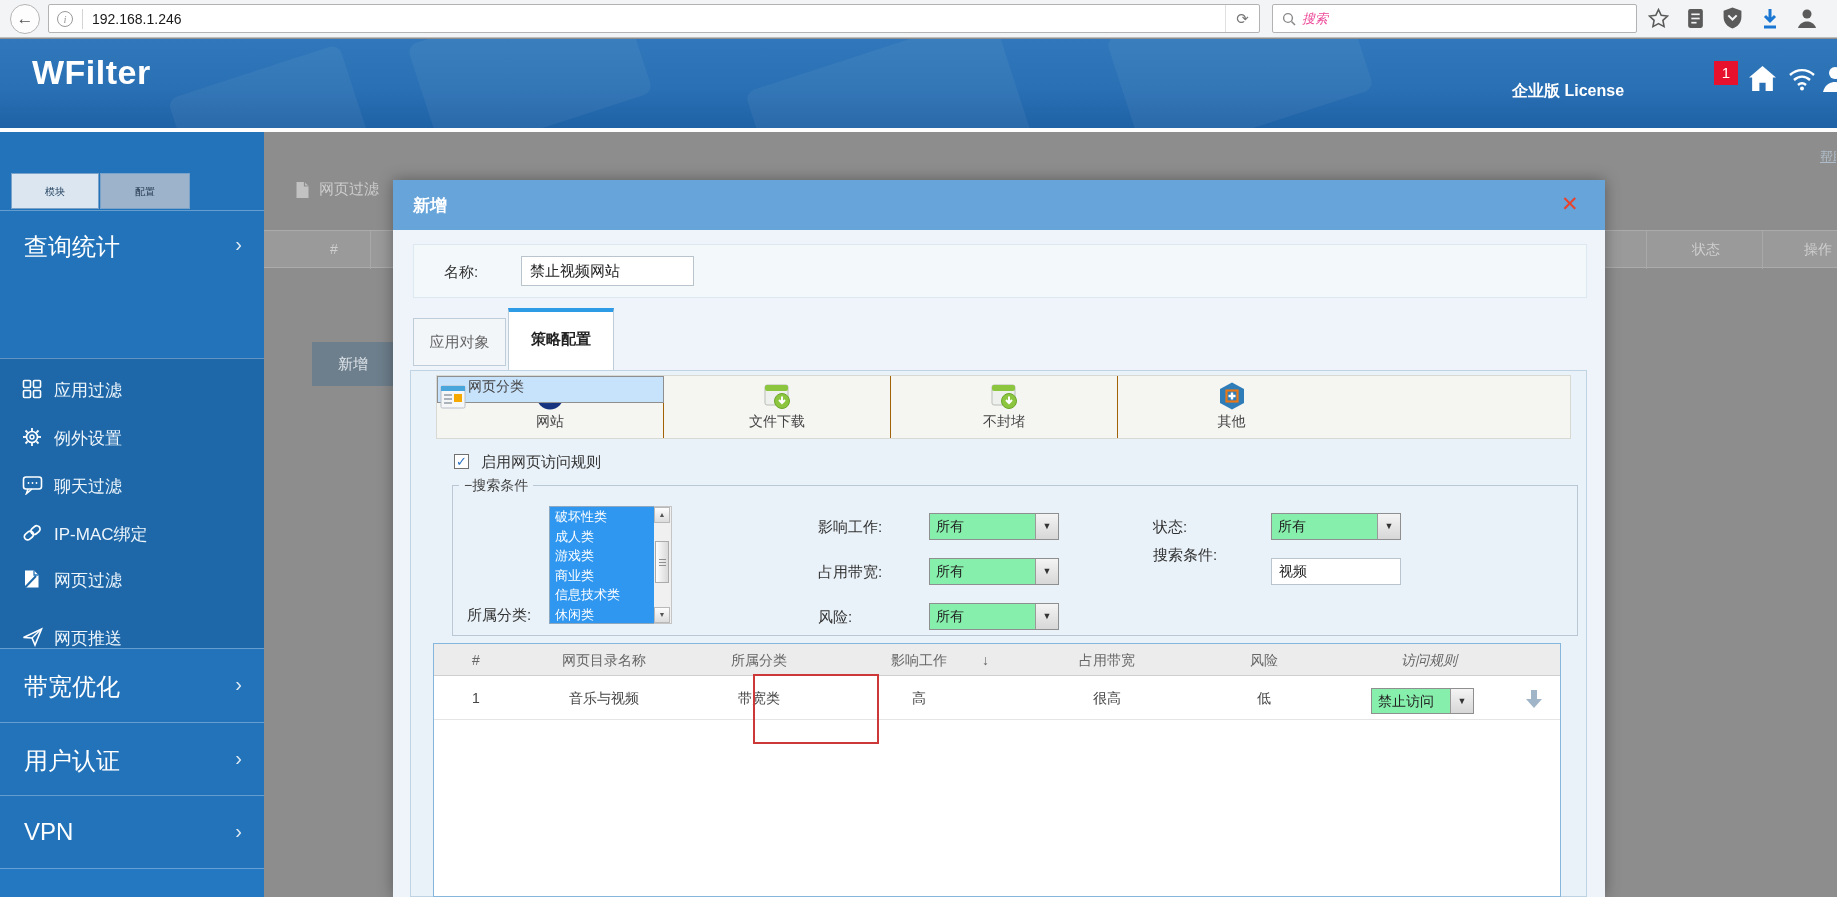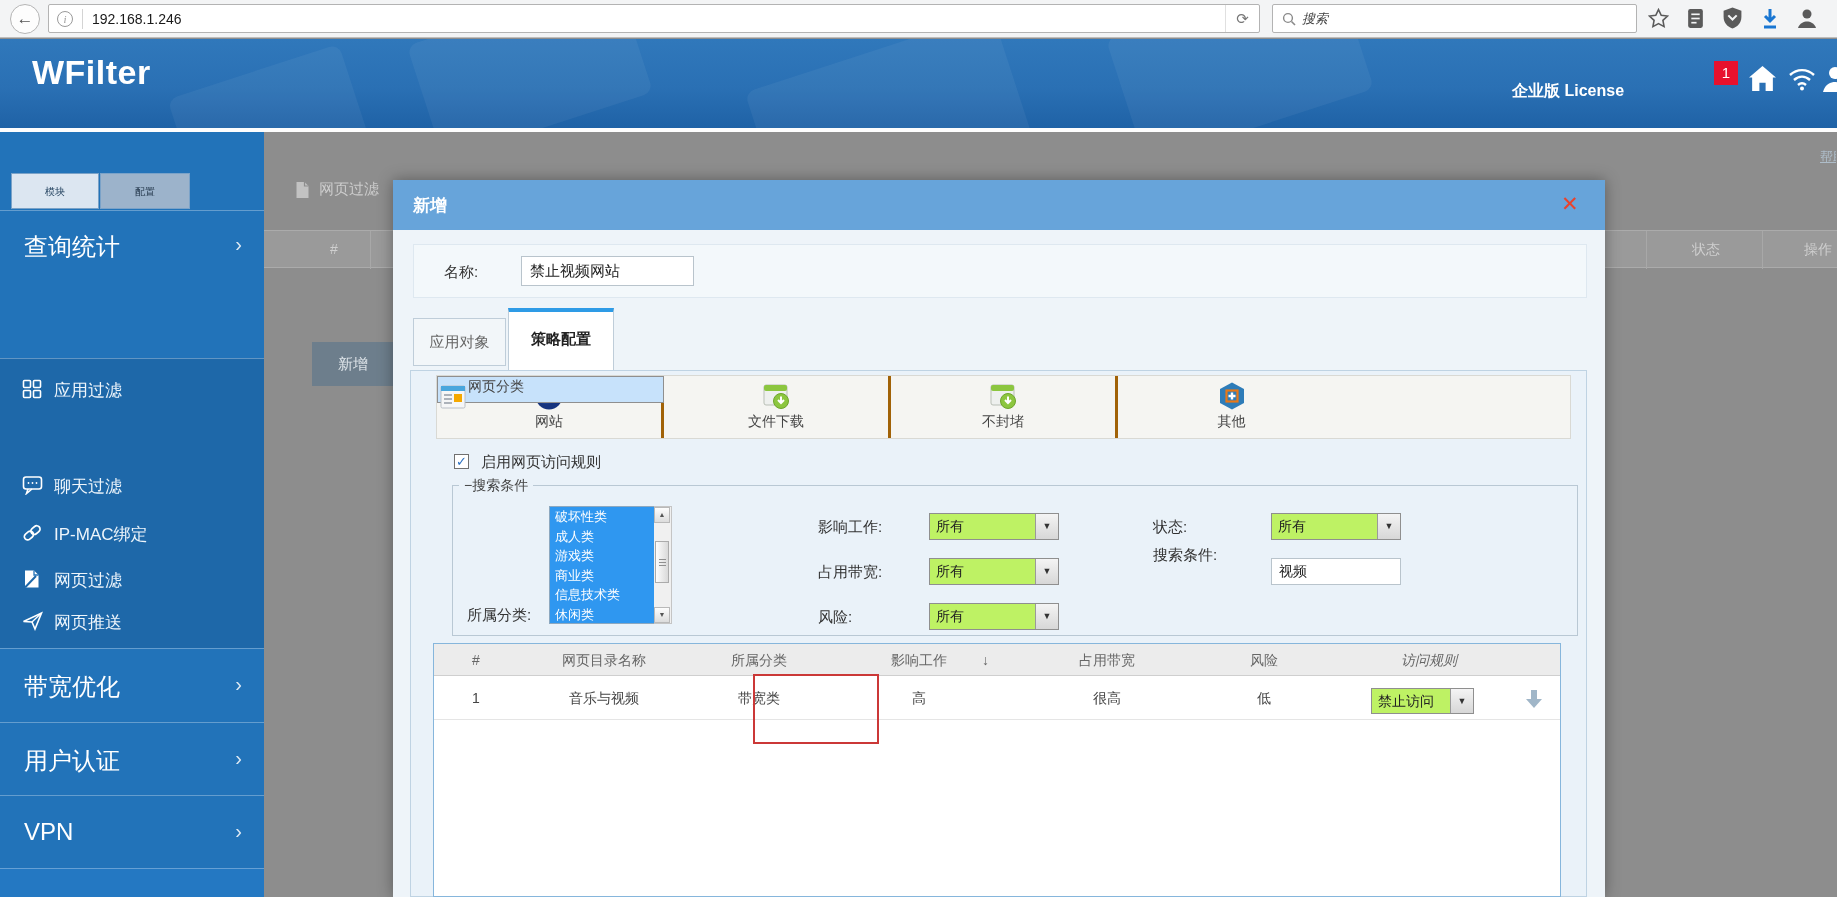--- a/index.html
+++ b/index.html
@@ -10,21 +10,21 @@
   
   .browserbar { position:absolute; left:0; top:0; width:1837px; height:38px; background:#f3f4f5; border-bottom:1px solid #bdbdbd; }
   .backbtn { position:absolute; left:10px; top:4px; width:30px; height:30px; border:1px solid #b5b5b5; border-radius:50%; background:#fdfdfd; color:#555; font-size:17px; text-align:center; line-height:28px; }
   .urlfield { position:absolute; left:48px; top:4px; width:1212px; height:29px; background:#fff; border:1px solid #b3b3b3; border-radius:2px; display:flex; align-items:center; }
   .infoicon { width:16px; height:16px; border:1px solid #9a9a9a; border-radius:50%; color:#9a9a9a; font-size:11px; line-height:14px; text-align:center; margin-left:8px; font-style:italic; font-family:"Liberation Serif",serif; }
   .urlsep { width:1px; height:20px; background:#d4d4d4; margin:0 9px 0 9px; }
   .urltext { font-size:14px; color:#1a1a1a; }
   .reload { margin-left:auto; width:34px; text-align:center; color:#777; font-size:15px; border-left:1px solid #e0e0e0; line-height:27px; }
   .searchfield { position:absolute; left:1272px; top:4px; width:365px; height:29px; background:#fff; border:1px solid #b3b3b3; border-radius:2px; display:flex; align-items:center; }
   .mag { margin:0 6px 0 9px; color:#8a8a8a; }
-  .searchph { font-size:13px; color:#404040; font-style:italic; }
+  .searchph { font-size:13px; color:#ec4899; font-style:italic; }
   .chromeicons { position:absolute; left:1648px; top:7px; display:flex; gap:17px; align-items:center; color:#5a5a5a; }
 
   
   .bluehead { position:absolute; left:0; top:39px; width:1837px; height:89px; background:linear-gradient(180deg,#3078bb 0%,#2a70b4 55%,#1f62a6 100%); overflow:hidden; }
   .tex { position:absolute; background:rgba(255,255,255,0.05); border-radius:10px; transform:rotate(-18deg); }
   .brand { position:absolute; left:32px; top:50px; color:#fff; font-size:34px; font-weight:bold; letter-spacing:0.5px; }
   .license { position:absolute; left:1512px; top:82px; color:#fff; font-size:16px; font-weight:bold; }
   .badge { position:absolute; left:1714px; top:60px; min-width:24px; height:24px; background:#e8112d; color:#fff; font-size:15px; text-align:center; line-height:24px; padding:0 4px; }
   .hicon { position:absolute; top:66px; color:#fff; }
   .whiteline { position:absolute; left:0; top:128px; width:1837px; height:4px; background:#fdfdfd; }
@@ -62,42 +62,42 @@
   .namelabel { position:absolute; left:30px; top:18px; font-size:15px; color:#333; }
   .nameinput { position:absolute; left:107px; top:11px; width:173px; height:30px; background:#fff; border:1px solid #b9c4cc; font-size:15px; color:#222; padding-left:8px; line-height:28px; }
 
   .tab { position:absolute; font-size:15px; text-align:center; }
   .tab.inactive { left:20px; top:138px; width:93px; height:48px; background:#f2f6f9; border:1px solid #bfcdd9; color:#666; line-height:46px; }
   .tab.active { left:115px; top:128px; width:106px; height:62px; background:#fff; border:1px solid #bfcdd9; border-bottom:none; border-top:4px solid #2e9be6; color:#222; font-weight:bold; line-height:54px; }
 
   .panel { position:absolute; left:17px; top:190px; width:1177px; height:527px; background:#eaf2f9; border:1px solid #bfd3e3; }
 
   .strip { position:absolute; left:25px; top:4px; width:1135px; height:64px; background:#f5f5f2; border:1px solid #d9d9d4; display:flex; }
-  .scell { width:227px; height:62px; border-right:3px solid #a16207; text-align:center; position:relative; }
+  .scell { width:227px; height:62px; border-right:1px solid #a16207; text-align:center; position:relative; }
   .scell:last-child { border-right:none; }
   .scell.sel { background:#c7e2fb; }
   .scell .sic { margin-top:5px; height:31px; }
   .scell .slb { font-size:14px; color:#444; margin-top:1px; }
 
   .chk { position:absolute; left:43px; top:83px; width:15px; height:15px; background:#fff; border:1px solid #707070; color:#2a6fc0; font-size:13px; line-height:13px; text-align:center; font-weight:bold; }
   .chklabel { position:absolute; left:70px; top:82px; font-size:15px; color:#333; }
 
   .fset { position:absolute; left:41px; top:114px; width:1126px; height:151px; border:1px solid #b9c8d4; }
   .fleg { position:absolute; left:6px; top:-9px; background:#eaf2f9; padding:0 5px; font-size:14px; color:#444; }
 
   .listbox { position:absolute; left:96px; top:20px; width:116px; height:118px; background:#f0abfc; border:1px solid #8ca8c0; overflow:hidden; }
   .lbitem { height:19.6px; background:#2f97f0; color:#fff; font-size:13px; line-height:19.6px; padding-left:5px; white-space:nowrap; }
   .lbscroll { position:absolute; left:201px; top:20px; width:18px; height:118px; background:#f0f0f0; border:1px solid #c5c5c5; border-left:none; }
   .sbbtn { position:absolute; left:0; width:16px; height:16px; background:linear-gradient(#fdfdfd,#dcdcdc); border:1px solid #b9b9b9; color:#555; font-size:7px; text-align:center; line-height:14px; }
   .sbthumb { position:absolute; left:1px; top:34px; width:14px; height:42px; background:linear-gradient(90deg,#fdfdfd,#d9d9d9); border:1px solid #ababab; }
   .sbthumb:before { content:""; position:absolute; left:3px; top:17px; width:7px; height:1px; background:#8f8f8f; box-shadow:0 3px 0 #8f8f8f, 0 6px 0 #8f8f8f; }
   .catlabel { position:absolute; left:14px; top:120px; font-size:15px; color:#333; }
 
   .flabel { position:absolute; font-size:15px; color:#333; }
-  .sel { position:absolute; height:27px; background:#bef264; border:1px solid #8f8f8f; display:flex; }
+  .sel { position:absolute; height:27px; background:#86efac; border:1px solid #8f8f8f; display:flex; }
   .sel .txt { flex:1; font-size:14px; color:#222; line-height:25px; padding-left:6px; }
   .sel .btn { width:23px; background:linear-gradient(#f4f4f4,#d7d7d7); border-left:1px solid #9a9a9a; color:#333; font-size:9px; text-align:center; line-height:25px; }
   .tinput { position:absolute; height:27px; background:#fff; border:1px solid #b9c4cc; font-size:14px; color:#222; line-height:25px; padding-left:7px; }
 
   .rtable { position:absolute; left:22px; top:272px; width:1128px; height:254px; background:#fff; border:1px solid #86b6dc; }
   .rthead { position:absolute; left:0; top:0; width:1126px; height:32px; background:#ececec; border-bottom:1px solid #cfcfcf; color:#666; font-size:14px; }
   .rthead .h { position:absolute; top:8px; }
   .rtrow { position:absolute; left:0; top:33px; width:1126px; height:43px; border-bottom:1px solid #e5e5e5; color:#444; font-size:14px; }
   .rtrow .d { position:absolute; top:13px; }
   .redbox { position:absolute; left:319px; top:30px; width:126px; height:70px; border:2px solid #cb3837; }
@@ -187,20 +187,37 @@
     <div class="submenu">
       <div class="subitem" style="top:6px;">
         <svg class="ic" width="20" height="20" viewBox="0 0 20 20">
             <rect x="1.5" y="1.5" width="7" height="7" rx="1" fill="none" stroke="#fff" stroke-width="1.6"></rect>
             <rect x="11.5" y="1.5" width="7" height="7" rx="1" fill="none" stroke="#fff" stroke-width="1.6"></rect>
             <rect x="1.5" y="11.5" width="7" height="7" rx="1" fill="none" stroke="#fff" stroke-width="1.6"></rect>
             <rect x="11.5" y="11.5" width="7" height="7" rx="1" fill="none" stroke="#fff" stroke-width="1.6"></rect>
           </svg>
         <div class="lb">应用过滤</div>
       </div>
+      <div class="subitem" style="top:54px;">
+        <svg class="ic" width="20" height="20" viewBox="0 0 20 20">
+            <circle cx="10" cy="10" r="5.5" fill="none" stroke="#fff" stroke-width="1.6"></circle>
+            <circle cx="10" cy="10" r="2" fill="none" stroke="#fff" stroke-width="1.4"></circle>
+            <g stroke="#fff" stroke-width="1.8">
+              <line x1="10" y1="1" x2="10" y2="4"></line>
+              <line x1="10" y1="16" x2="10" y2="19"></line>
+              <line x1="1" y1="10" x2="4" y2="10"></line>
+              <line x1="16" y1="10" x2="19" y2="10"></line>
+              <line x1="3.5" y1="3.5" x2="5.6" y2="5.6"></line>
+              <line x1="14.4" y1="14.4" x2="16.5" y2="16.5"></line>
+              <line x1="3.5" y1="16.5" x2="5.6" y2="14.4"></line>
+              <line x1="14.4" y1="5.6" x2="16.5" y2="3.5"></line>
+            </g>
+          </svg>
+        <div class="lb">例外设置</div>
+      </div>
       <div class="subitem" style="top:102px;">
         <svg class="ic" width="21" height="20" viewBox="0 0 21 20">
             <rect x="1.5" y="2" width="18" height="12" rx="2.5" fill="none" stroke="#fff" stroke-width="1.6"></rect>
             <path d="M6 14l-1.5 4.5L10 14" fill="none" stroke="#fff" stroke-width="1.6"></path>
             <circle cx="6.5" cy="8" r="0.9" fill="#fff"></circle>
             <circle cx="10.5" cy="8" r="0.9" fill="#fff"></circle>
             <circle cx="14.5" cy="8" r="0.9" fill="#fff"></circle>
           </svg>
         <div class="lb">聊天过滤</div>
       </div>
@@ -214,21 +231,21 @@
         <div class="lb">IP-MAC绑定</div>
       </div>
       <div class="subitem" style="top:196px;">
         <svg class="ic" width="19" height="20" viewBox="0 0 19 20">
             <path d="M3 1.5h9l4.5 4.5v12.5H3z" fill="#fff"></path>
             <path d="M12 1.5V6h4.5" fill="none" stroke="#2273b9" stroke-width="1.3"></path>
             <path d="M3 18.5L14 7" stroke="#1e68a9" stroke-width="2"></path>
           </svg>
         <div class="lb">网页过滤</div>
       </div>
-      <div class="subitem" style="top:238px;">
+      <div class="subitem" style="top:254px;">
         <svg class="ic" width="21" height="20" viewBox="0 0 21 20">
             <path d="M1.5 10.5L19.5 2l-6.5 16-3-7z" fill="none" stroke="#fff" stroke-width="1.6"></path>
             <path d="M10 11l9.5-9" fill="none" stroke="#fff" stroke-width="1.3"></path>
           </svg>
         <div class="lb">网页推送</div>
       </div>
     </div>
 
     <div class="ssection" style="top:516px; height:74px;">
       <div class="t" style="top:22px;">带宽优化</div>

